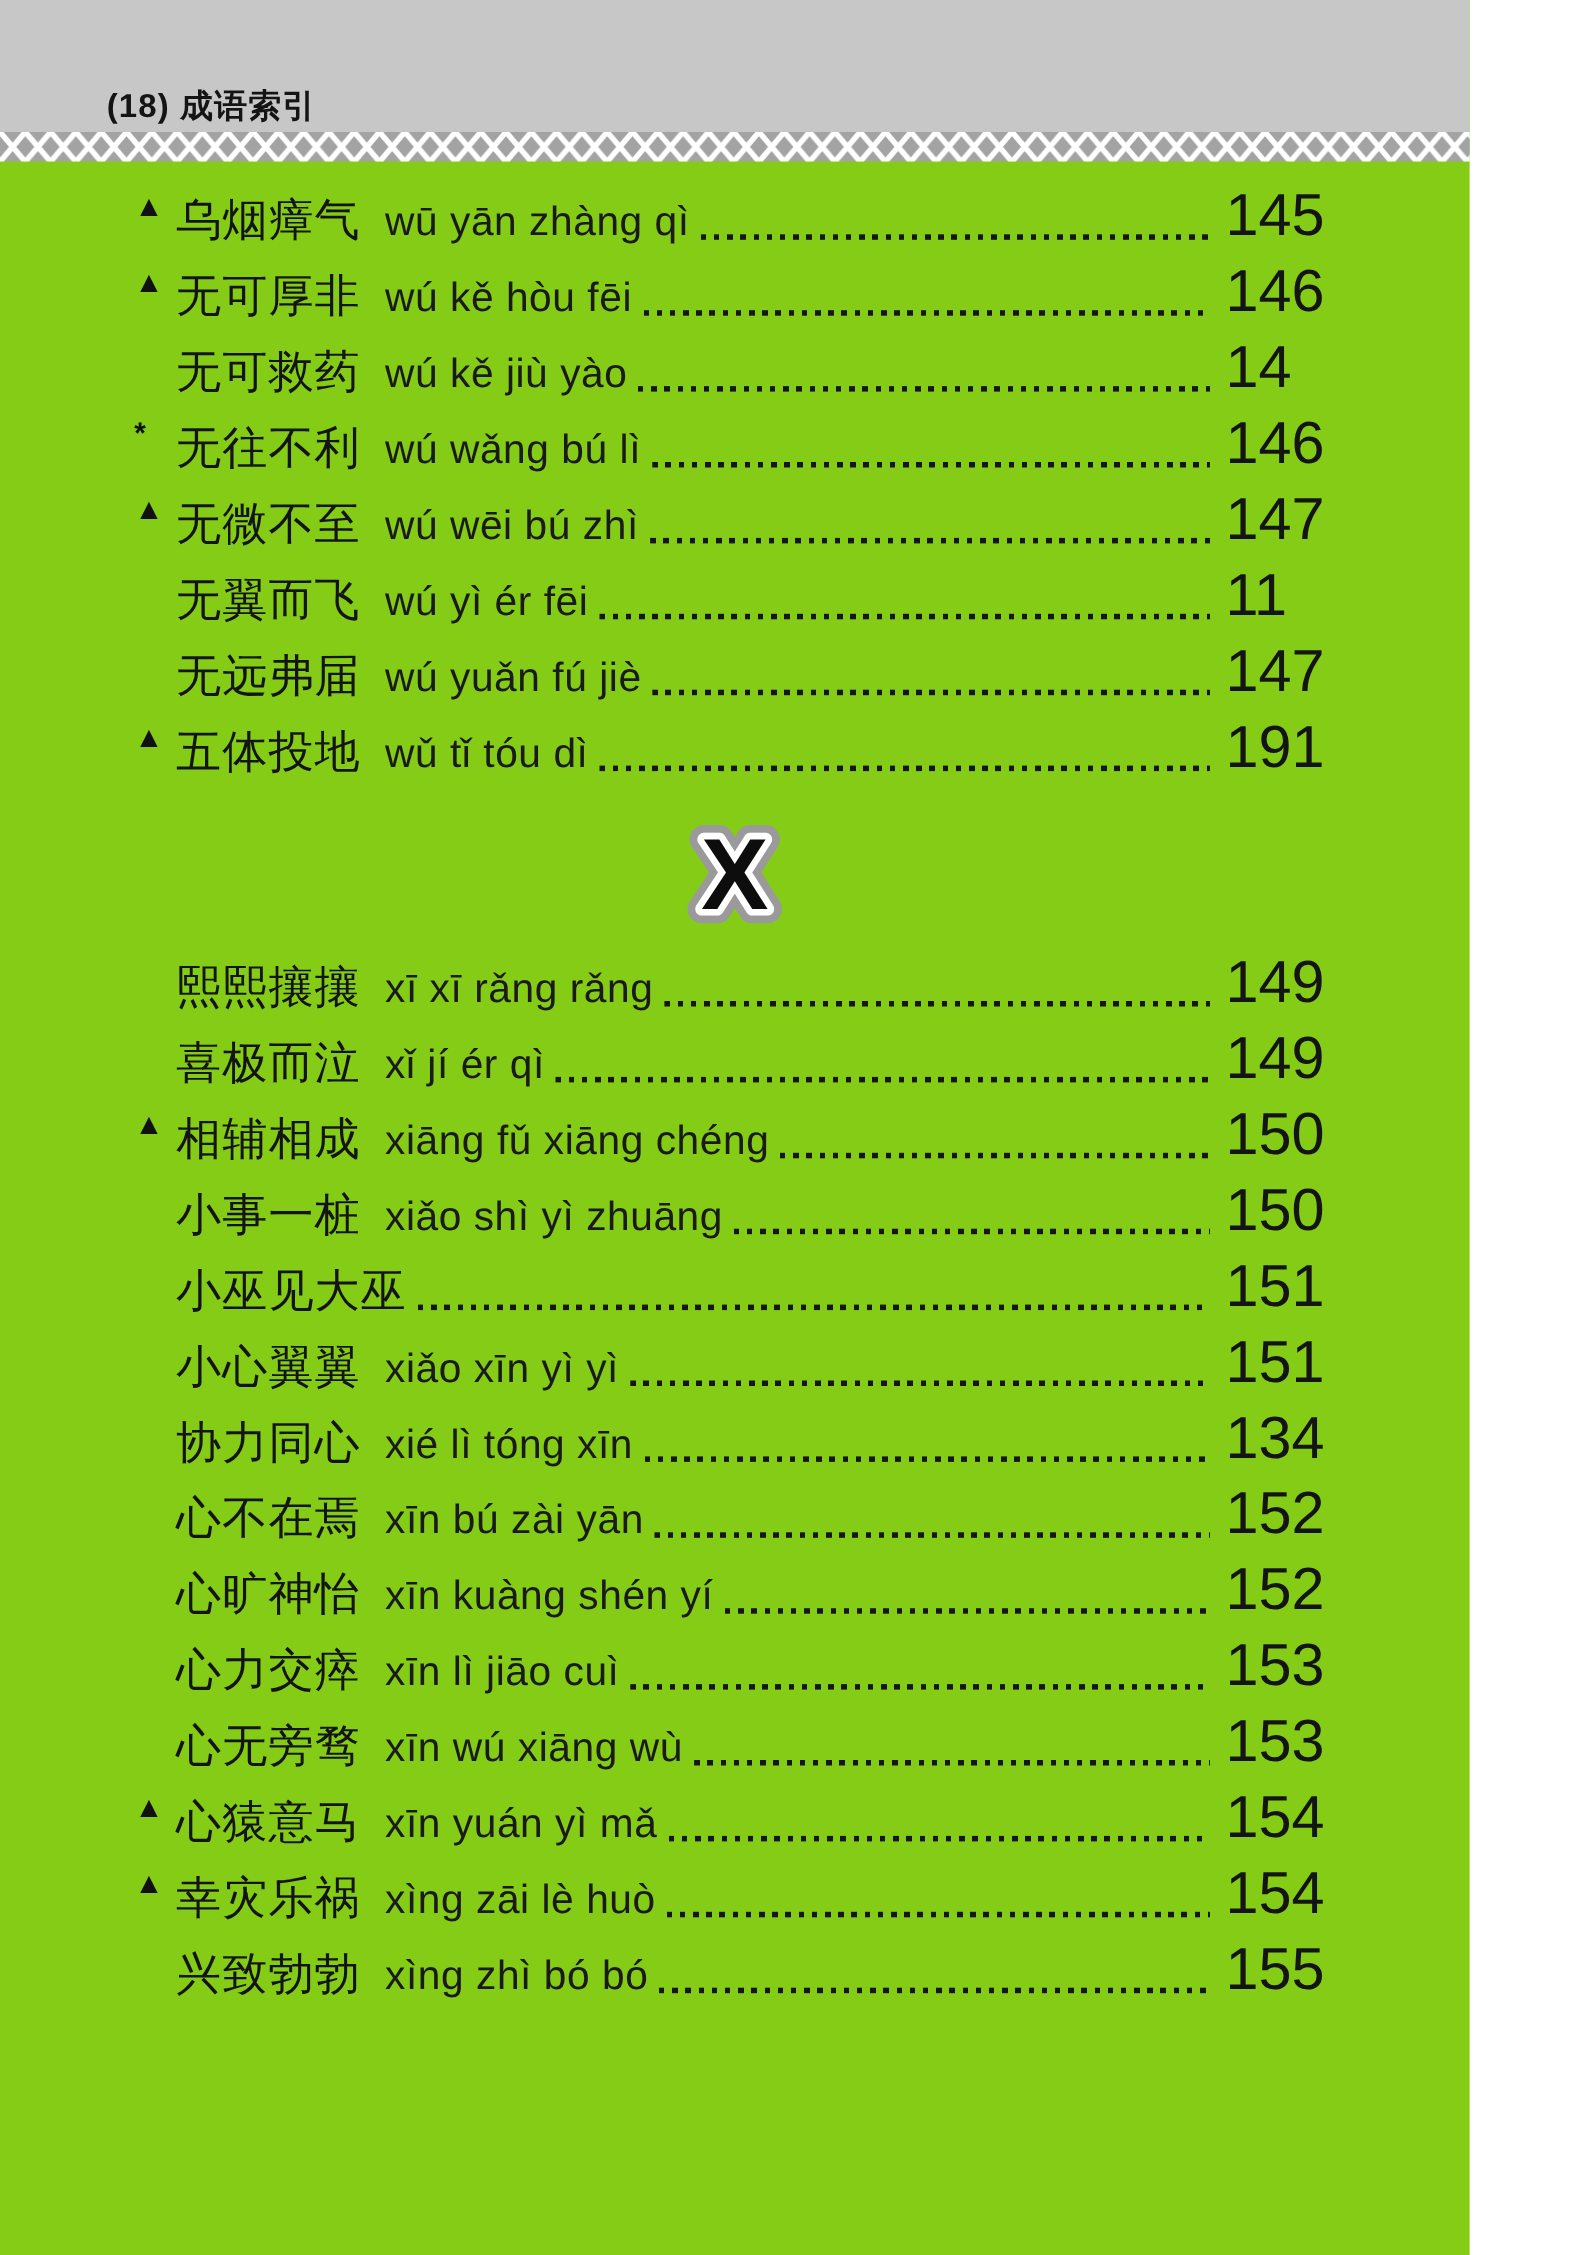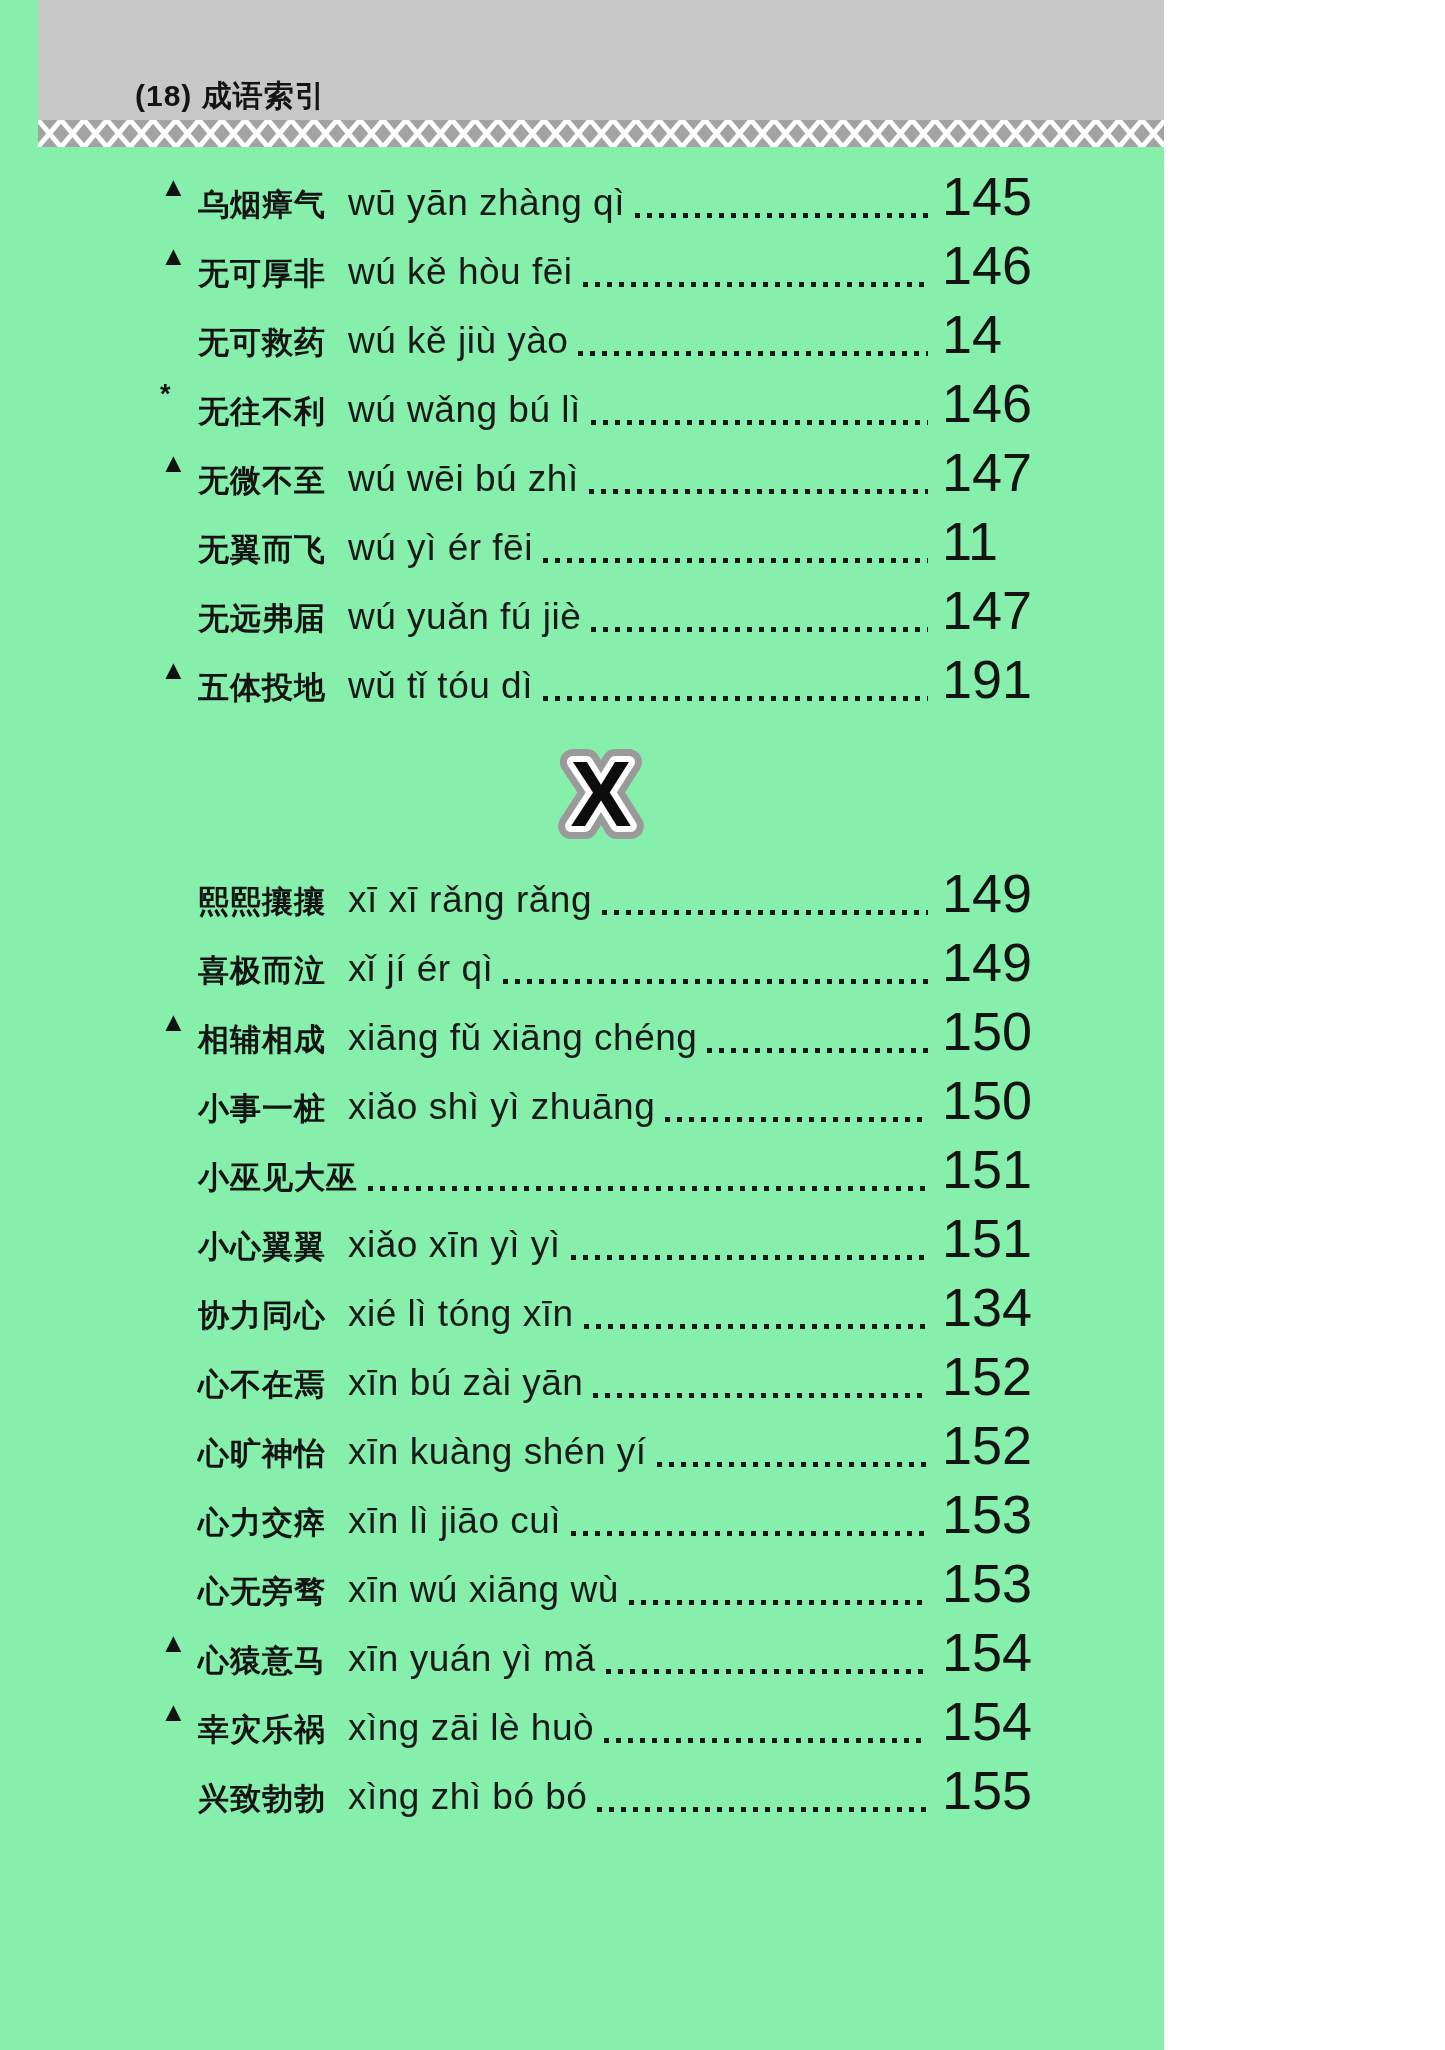--- a/index.html
+++ b/index.html
@@ -1,24 +1,23 @@
 <!DOCTYPE html>
 <html><head>
 <meta charset="utf-8">
 <style>
   * { margin:0; padding:0; box-sizing:border-box; }
   html,body { background:#ffffff; }
   .page {
     position:relative;
-    width:1164px; height:2050px;
-    background:#86efac;
+    width:1336px; height:2050px;
+    background:#84cc16;
     color:#111;
     font-family:"Liberation Sans","DejaVu Sans",sans-serif;
     overflow:hidden;
-    padding-left:38px;
   }
   
   .header {
     position:relative;
     width:100%; height:120px;
     background:#c7c7c7;
   }
   .header-title {
     position:absolute;
     left:97px; top:76px;
@@ -42,22 +41,22 @@
   }
   .marker {
     position:absolute;
     left:122px; top:7px;
     width:36px;
     font-size:27px;
     font-weight:bold;
     color:#111;
   }
   .idiom {
-    font-size:31px;
-    font-weight:bold;
+    font-size:41px;
+    font-weight:normal;
     line-height:69px;
     letter-spacing:1px;
     color:#141414;
     text-align:right;
   }
   .pinyin {
     font-size:37px;
     margin-left:22px;
     letter-spacing:0.5px;
     color:#1a1a1a;

